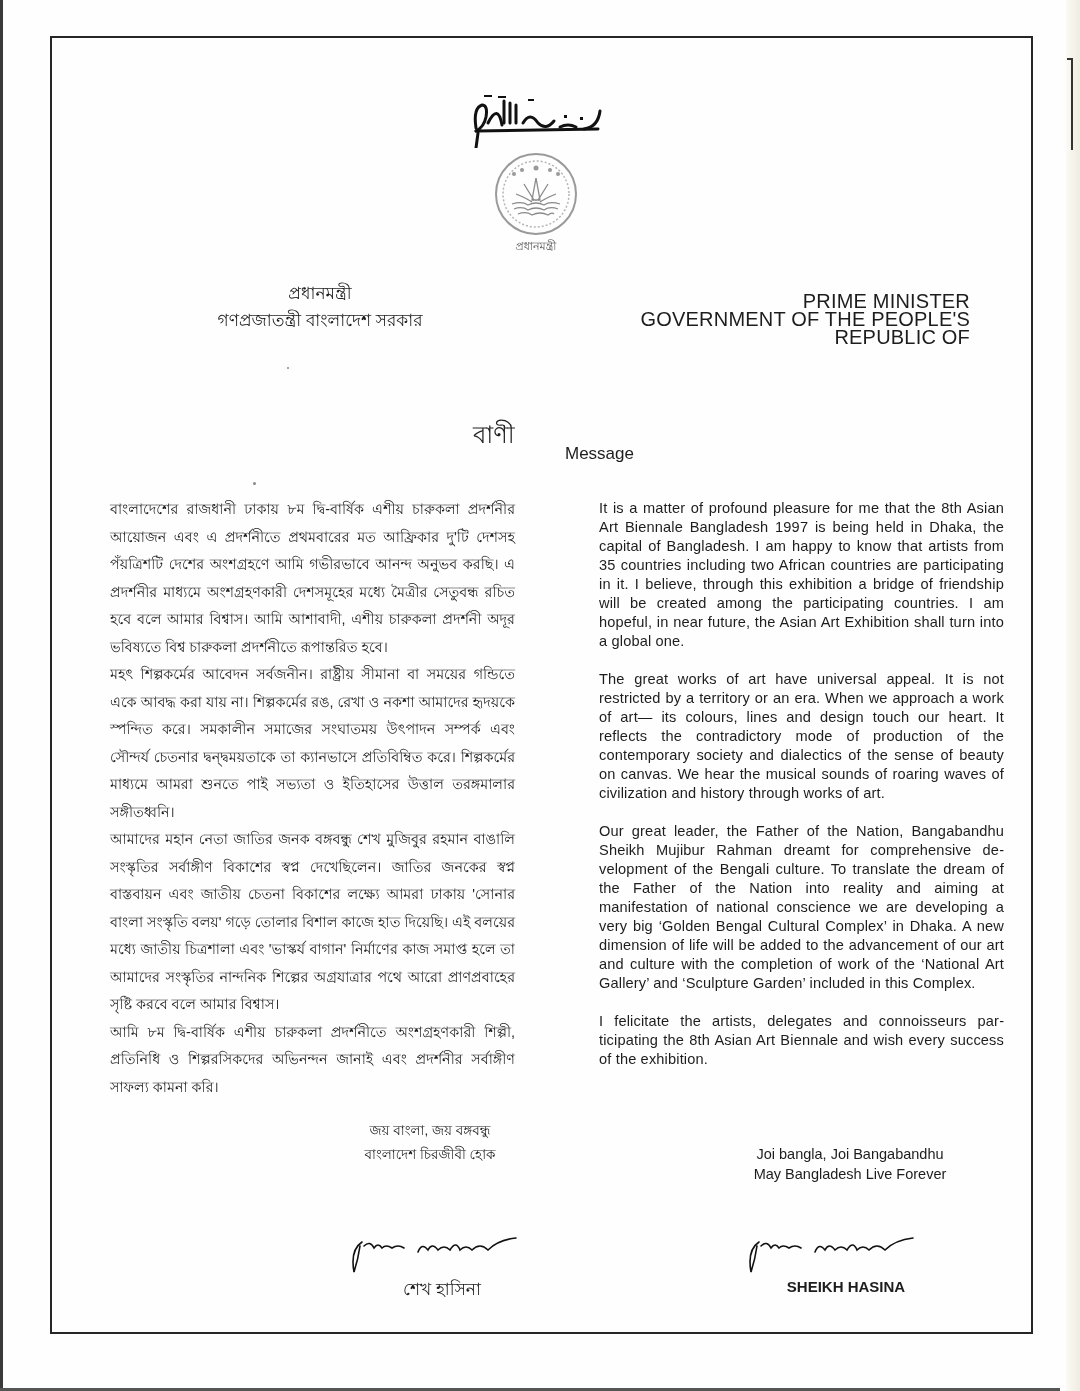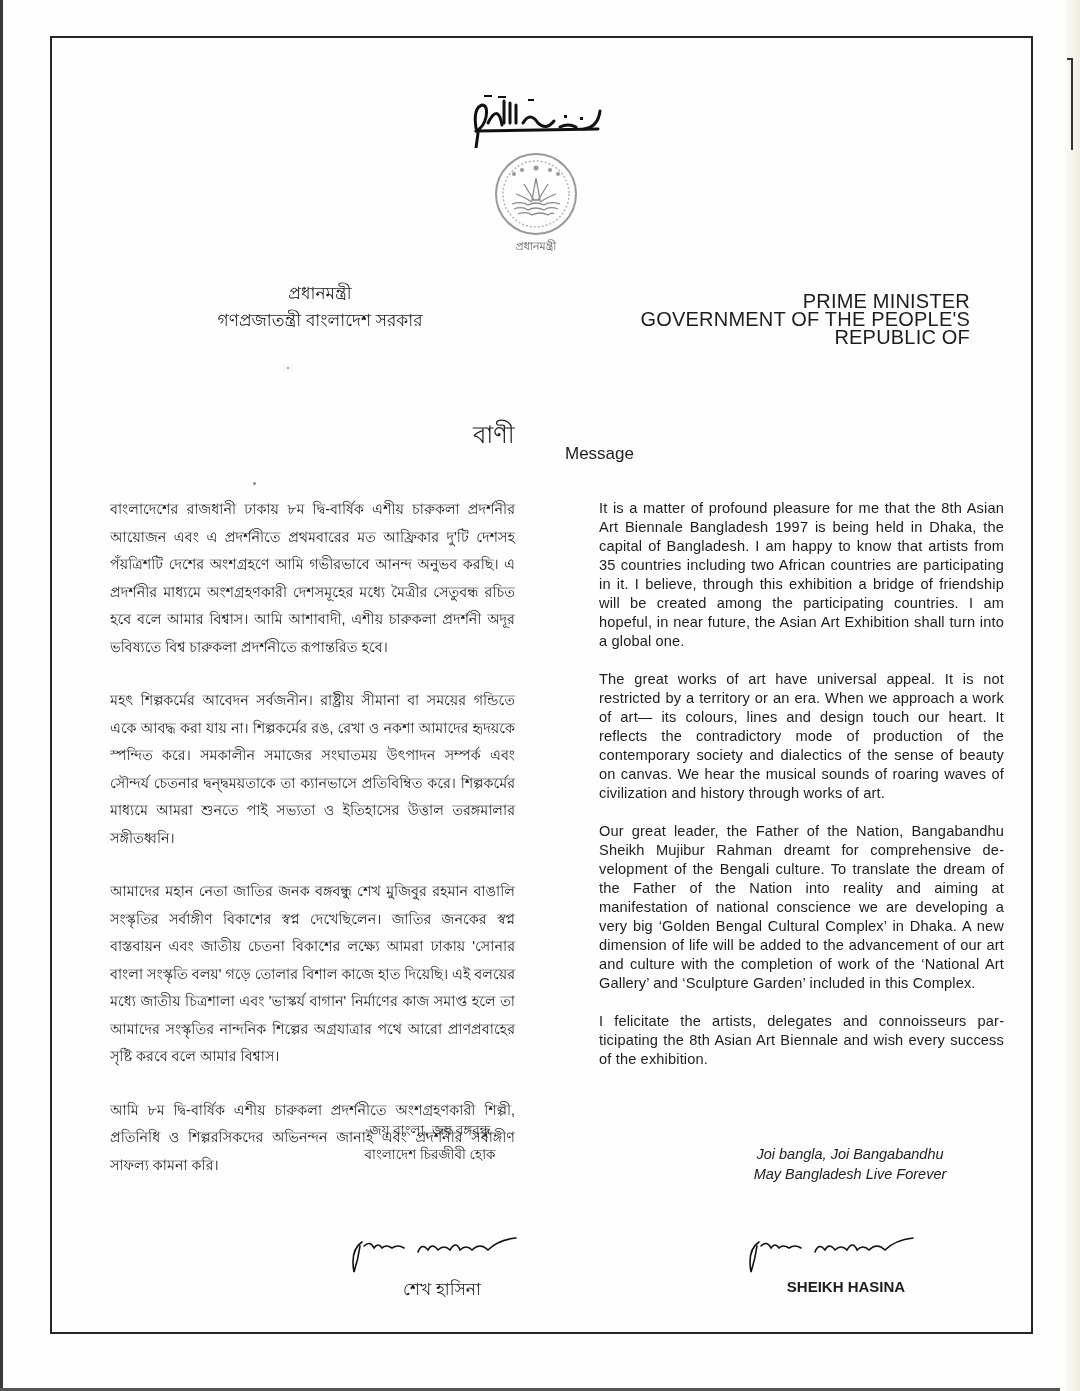--- a/index.html
+++ b/index.html
@@ -20,24 +20,24 @@
   .calligraphy { position: absolute; left: 468px; top: 93px; width: 140px; height: 55px; }
   .seal { position: absolute; left: 488px; top: 150px; width: 96px; height: 105px; }
   .hdr-bn { position: absolute; left: 170px; top: 280px; width: 300px; text-align: center; font-size: 17px; line-height: 27px; }
   .hdr-en { position: absolute; left: 560px; top: 292px; width: 410px; text-align: right; font-size: 20px; line-height: 18px; letter-spacing: 0.2px; }
   .title-bn { position: absolute; left: 473px; top: 416px; font-size: 24px; font-weight: normal; }
   .title-en { position: absolute; left: 565px; top: 444px; font-size: 17px; }
   .col { position: absolute; }
   .col-bn { left: 110px; top: 496px; width: 405px; font-size: 14.3px; line-height: 27.5px; text-align: justify; }
   .col-en { left: 561px; top: 499px; width: 405px; font-size: 14.6px; line-height: 19px; text-align: justify; letter-spacing: 0.15px; margin-left: 38px; }
   .col p { margin: 0; }
-  .col-bn p + p { margin-top: 26px; }
+  .col-bn p + p { }
   .col-en p + p { margin-top: 19px; }
   .closing-bn { position: absolute; left: 335px; top: 1119px; width: 190px; text-align: center; font-size: 13.5px; line-height: 24px; }
-  .closing-en { position: absolute; left: 715px; top: 1144px; width: 270px; text-align: center; font-size: 14.5px; line-height: 20px; font-style: italic; }
+  .closing-en { position: absolute; left: 715px; top: 1144px; width: 270px; text-align: center; font-size: 14.5px; line-height: 20px; }
   .sig { position: absolute; }
   .sig-bn { left: 348px; top: 1236px; width: 180px; height: 40px; }
   .sig-en { left: 745px; top: 1236px; width: 180px; height: 40px; }
   .name-bn { position: absolute; left: 342px; top: 1276px; width: 200px; text-align: center; font-size: 17px; }
   .name-en { position: absolute; left: 746px; top: 1278px; width: 200px; text-align: center; font-size: 15px; font-weight: bold; }
   .speck { position: absolute; width: 3px; height: 3px; border-radius: 50%; background: #888; }
 </style>
 </head>
 <body>
 

